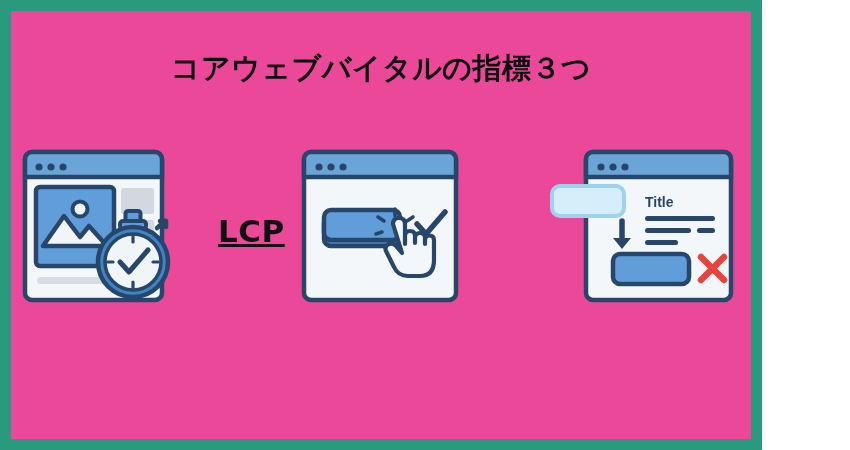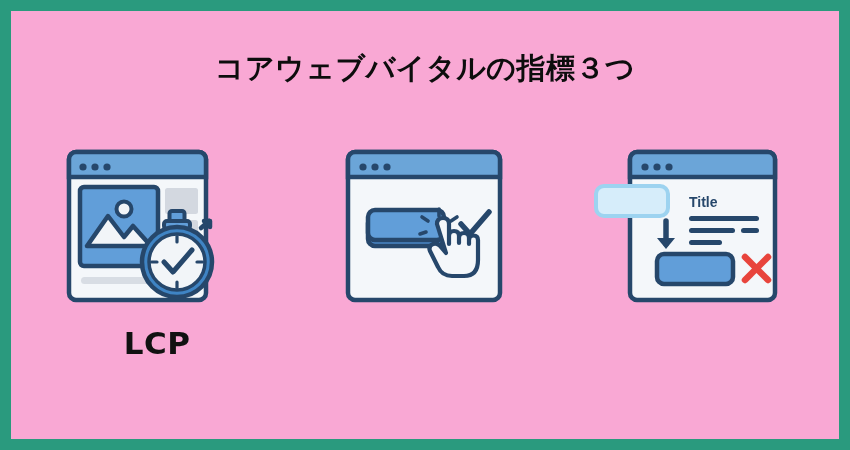--- a/index.html
+++ b/index.html
@@ -7,24 +7,24 @@
     margin: 0;
     padding: 0;
     background: #ffffff;
   }
   body {
     font-family: "Liberation Sans", "DejaVu Sans", sans-serif;
   }
 
   .canvas {
     position: relative;
-    width: 850px;
+    width: 762px;
     height: 450px;
     box-sizing: border-box;
-    background: #f9a8d4;
+    background: #ec4899;
     border: 11px solid #2a9a7e;
     overflow: hidden;
   }
 
   .page-title {
     position: absolute;
     top: 38px;
     left: 0;
     right: 0;
     text-align: center;
@@ -42,37 +42,38 @@
     right: 0;
     display: flex;
     justify-content: center;
     align-items: flex-start;
     gap: 58px;
   }
 
   .card {
     width: 210px;
     display: flex;
-    flex-direction: column;
+    flex-direction: row;
     align-items: center;
   }
 
   .icon-wrap {
     width: 210px;
     height: 175px;
     position: relative;
   }
 
   .card-label {
     margin-top: 14px;
     font-size: 31px;
     font-weight: 700;
     color: #111111;
     letter-spacing: 0.5px;
     font-family: "DejaVu Sans", "Liberation Sans", sans-serif;
+    text-decoration: underline;
   }
 
   svg { display: block; overflow: visible; }
 </style>
 </head>
 <body>
 
 <div class="canvas">
 
   <div class="page-title">コアウェブバイタルの指標３つ</div>

